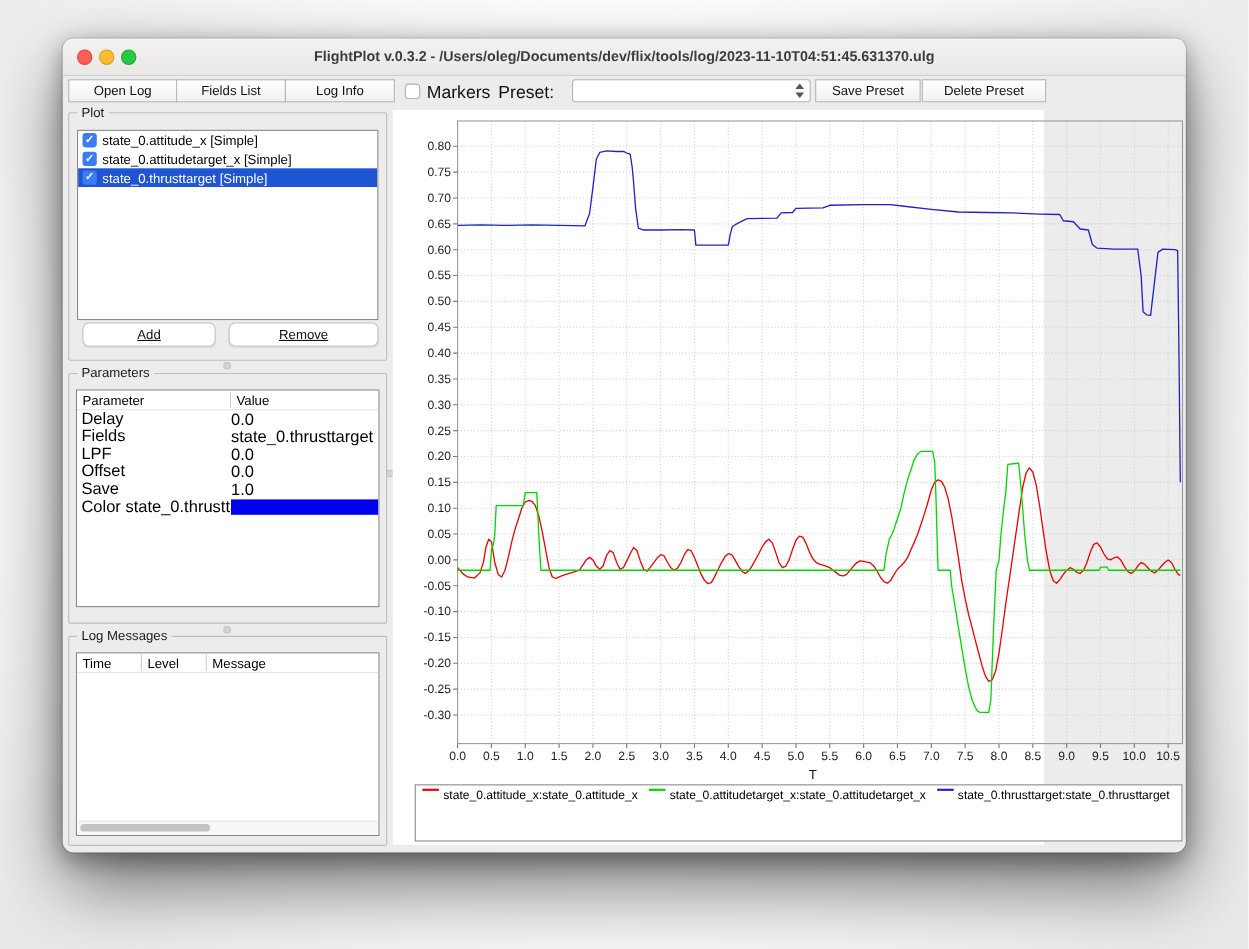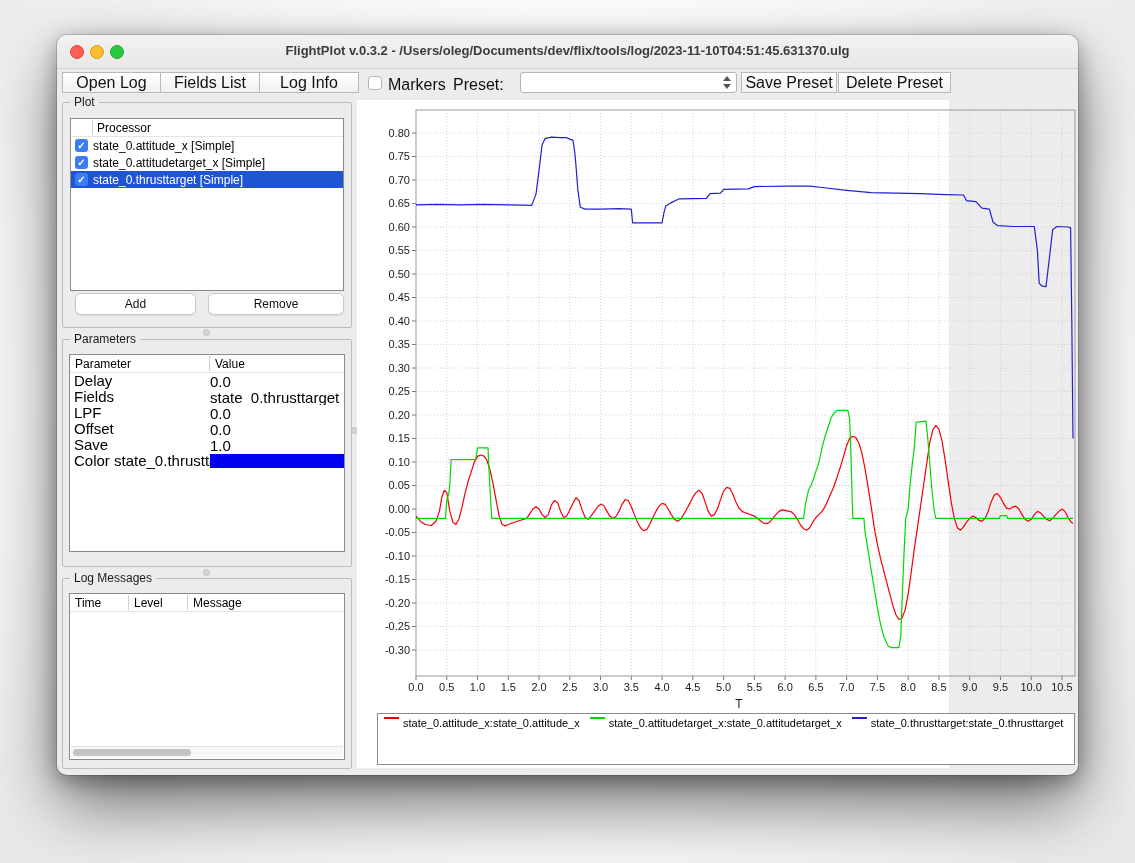--- a/index.html
+++ b/index.html
@@ -10,23 +10,23 @@
   
   .titlebar{position:absolute;left:0;top:0;right:0;height:33px;background:linear-gradient(#f3f2f0,#e9e8e6);
     border-bottom:1px solid #cfcfcd;}
   .titlebar .title{position:absolute;left:0;right:0;top:8px;text-align:center;font-size:13px;font-weight:700;color:#3c3c3c;}
   .tl{position:absolute;top:10px;width:12px;height:12px;border-radius:50%;}
   .tl.red{left:13px;background:#ff5f57;border:0.5px solid #e0443e;}
   .tl.yellow{left:33px;background:#febc2e;border:0.5px solid #d89d21;}
   .tl.green{left:53px;background:#28c840;border:0.5px solid #1da82f;}
   
   .tbtn{position:absolute;top:37px;height:21px;background:linear-gradient(#ffffff,#f0f0f0);
-    border:1px solid #b9b9b9;font-size:16px;color:#111;text-align:center;line-height:19px;box-sizing:border-box;}
+    border:1px solid #b9b9b9;font-size:12px;color:#111;text-align:center;line-height:19px;box-sizing:border-box;}
   .roundbtn{position:absolute;background:#ffffff;border:1px solid #c9c9c9;border-radius:6px;
-    font-size:12px;color:#111;text-align:center;box-shadow:0 1px 1px rgba(0,0,0,0.08);box-sizing:border-box;}
+    font-size:12px;color:#111;text-align:center;box-shadow:0 1px 1px rgba(0,0,0,0.08);box-sizing:border-box;text-decoration:underline;}
   .cb{position:absolute;width:14px;height:14px;background:#fff;border:1px solid #b2b2b2;border-radius:3.5px;box-sizing:border-box;}
   .lbl{position:absolute;font-size:16px;color:#111;}
   .combo{position:absolute;left:463px;top:37px;width:217px;height:21px;background:#fff;border:1px solid #b5b5b5;
     border-radius:3px;box-sizing:border-box;}
   .combo .stepper{position:absolute;right:3px;top:2px;width:12px;height:15px;}
   .combo .stepper .up{position:absolute;left:2px;top:1px;width:0;height:0;border-left:4px solid transparent;border-right:4px solid transparent;border-bottom:5px solid #555;}
   .combo .stepper .dn{position:absolute;left:2px;bottom:1px;width:0;height:0;border-left:4px solid transparent;border-right:4px solid transparent;border-top:5px solid #555;}
   
   .panel-box{position:absolute;border:1px solid #bdbdbd;border-radius:2px;}
   .panel-title{position:absolute;top:-8px;left:7px;background:#ececec;padding:0 4px;font-size:12px;color:#1a1a1a;}
@@ -81,24 +81,20 @@
           <span class="up"></span>
           <span class="dn"></span>
         </span>
     </div>
     <div class="tbtn" style="left:684px;width:96px;">Save Preset</div>
     <div class="tbtn" style="left:781px;width:113px;">Delete Preset</div>
 
     <div class="panel-box" style="left:5px;top:67px;width:288px;height:224px;">
       <span class="panel-title">Plot</span>
       <div class="whitebox" style="left:7px;top:15px;right:7px;height:173px;">
-        <div class="thead">
-          <span class="vsep" style="left:21px;"></span>
-          <span class="hcell" style="left:26px;">Processor</span>
-        </div>
         <div id="plot-list-body">
             <div class="plot-row">
               <span class="ckb" style="background: rgb(58, 124, 244);">✓</span>
               <span>state_0.attitude_x [Simple]</span>
             </div>
             <div class="plot-row">
               <span class="ckb" style="background: rgb(58, 124, 244);">✓</span>
               <span>state_0.attitudetarget_x [Simple]</span>
             </div>
             <div class="plot-row" style="background: rgb(31, 85, 210); color: rgb(255, 255, 255);">

